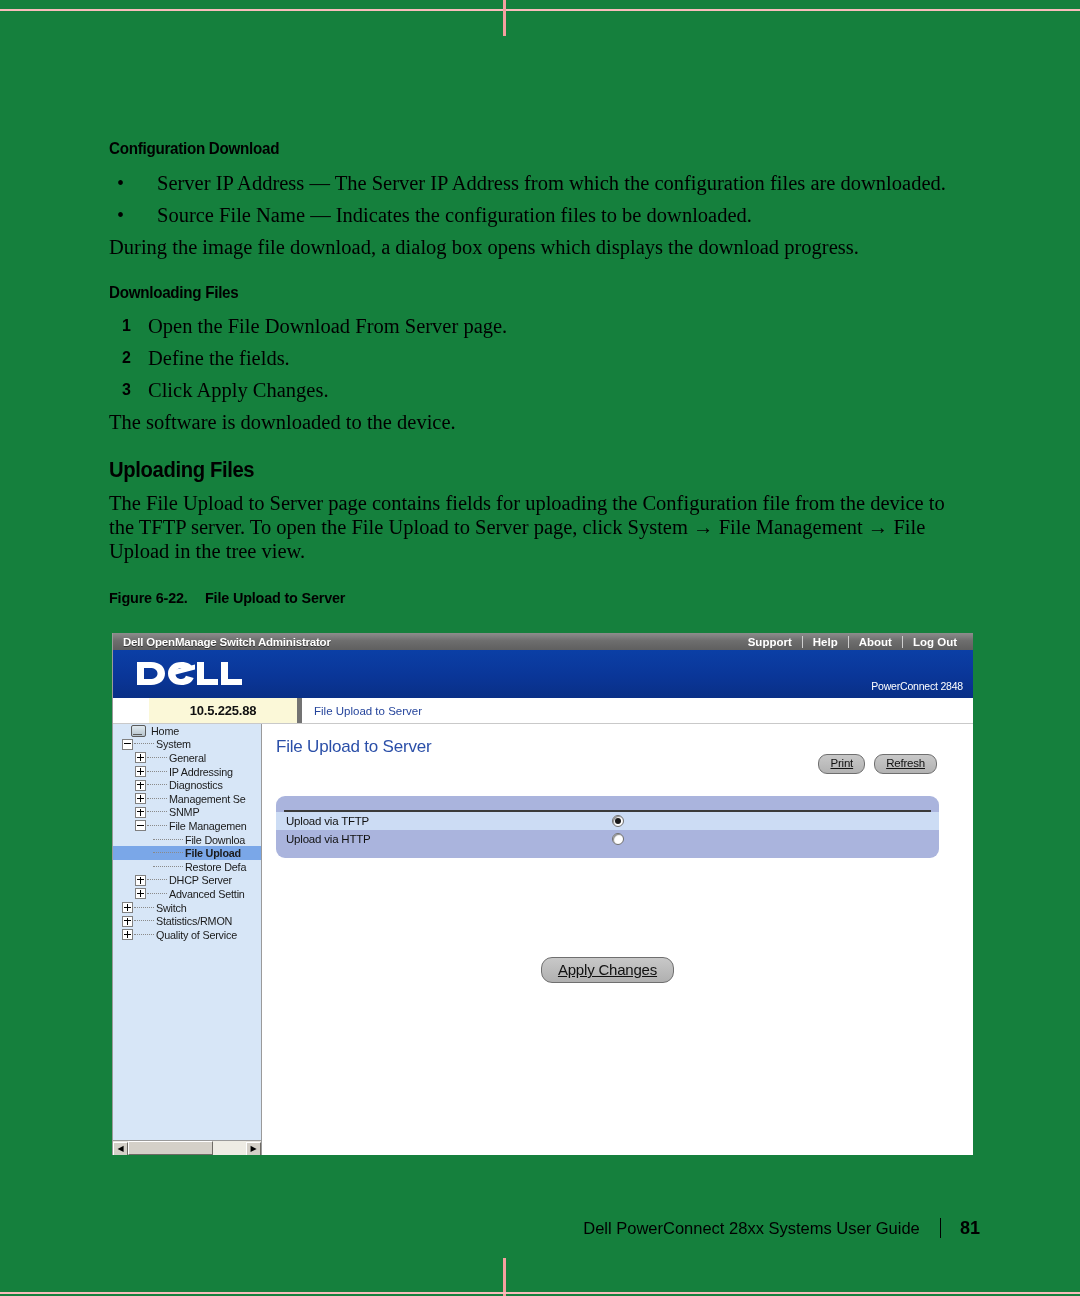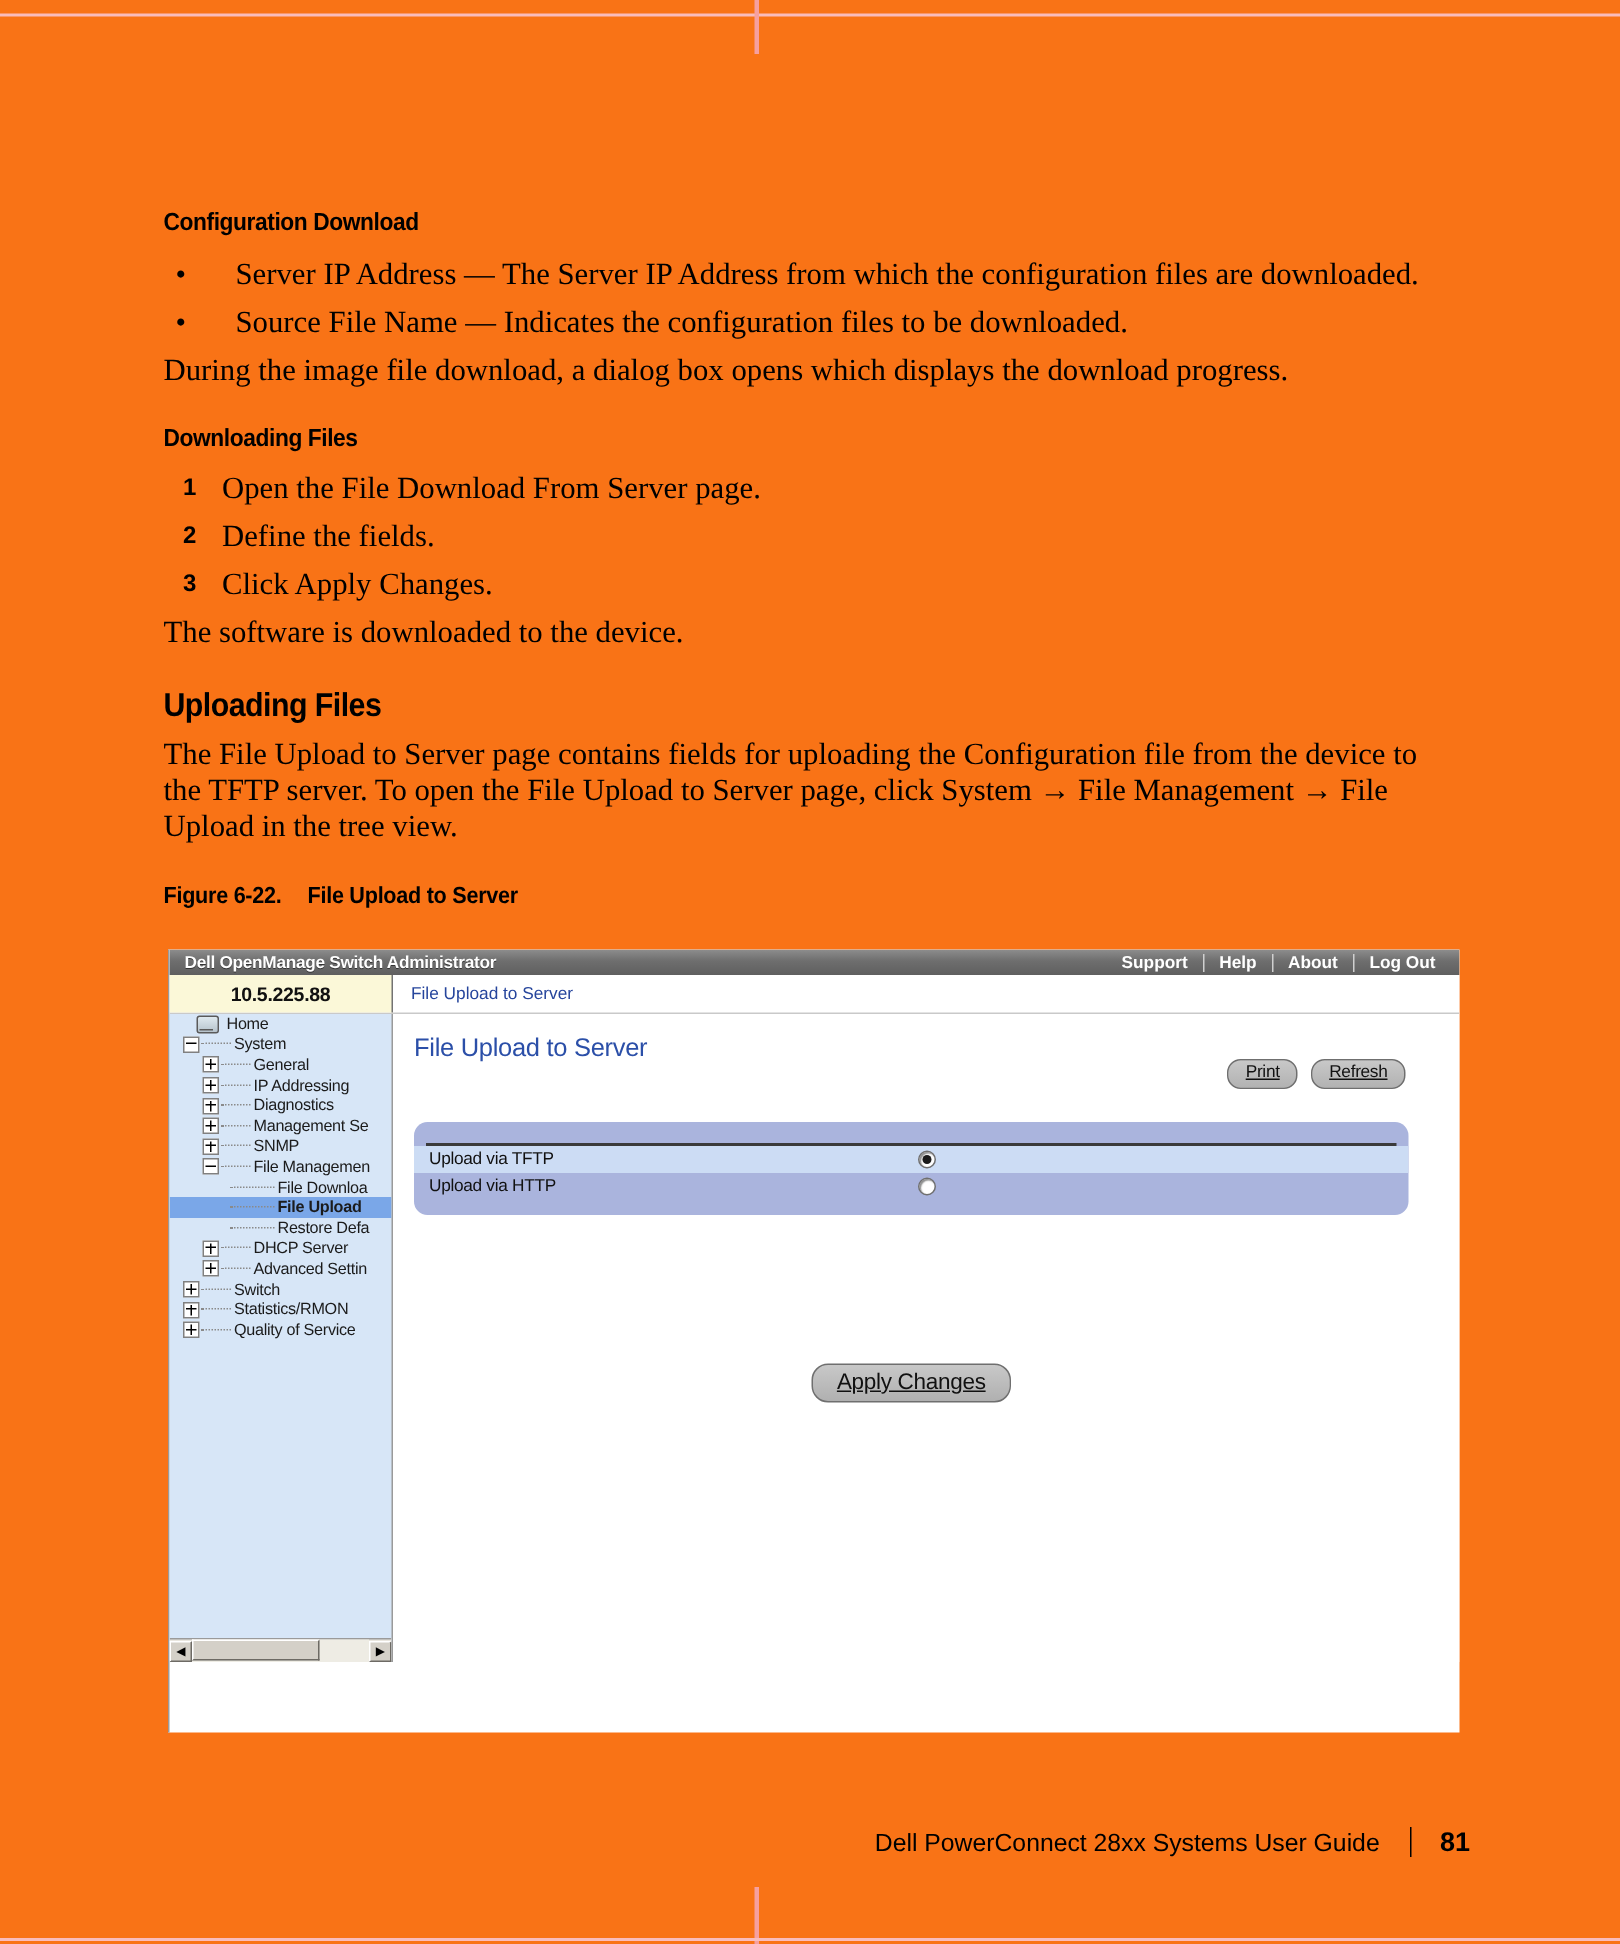--- a/index.html
+++ b/index.html
@@ -5,21 +5,21 @@
   html, body {
     margin: 0; padding: 0;
     width: 1080px; height: 1296px;
     background: #ffffff;
     font-family: "Liberation Serif", serif;
   }
   #page {
     position: relative;
     width: 1080px; height: 1296px;
     overflow: hidden;
-    background: #f97316;
+    background: #15803d;
   }
   
   .crop-v-top {
     position: absolute; left: 503px; top: 0; width: 3px; height: 36px;
     background: #f6a0a0;
   }
   .crop-h-top {
     position: absolute; left: 0; top: 9px; width: 1080px; height: 2px;
     background: #f9bcbc;
   }
@@ -152,24 +152,25 @@
   }
   .ipbar {
     height: 25px;
     display: flex;
     border-bottom: 1px solid #c9c9c9;
     background: #ffffff;
   }
   .ipbar .ipbox {
     width: 148px;
     background: #fbf8d8;
-    border-right: 1px solid #737373;
+    border-right: 5px solid #737373;
     display: flex; align-items: center; justify-content: center;
     font-size: 13px; font-weight: bold; color: #111;
     letter-spacing: -0.2px;
+    margin-left: 36px;
   }
   .ipbar .crumb {
     flex: 1;
     display: flex; align-items: center;
     padding-left: 12px;
     font-size: 11.5px;
     color: #26459c;
   }
   .appbody { display: flex; height: 432px; }
   .tree {
@@ -393,20 +394,32 @@
         <a href="#">Support</a>
         <span class="vsep"></span>
         <a href="#">Help</a>
         <span class="vsep"></span>
         <a href="#">About</a>
         <span class="vsep"></span>
         <a href="#">Log Out</a>
       </div>
     </div>
 
+    <div class="brandbar">
+      <svg class="dell-logo" viewBox="0 0 118 31">
+        <g fill="#ffffff">
+          <path d="M2,4 L16,4 C25,4 30,9 30,15.5 C30,22 25,27 16,27 L2,27 Z M9,10 L9,21 L15,21 C19.5,21 22.5,19 22.5,15.5 C22.5,12 19.5,10 15,10 Z"></path>
+          <path d="M33,15.5 C33,8.8 38.6,4 46.4,4 C52.5,4 57,6.6 58.6,11 L50.8,13.2 C50,11.2 48.4,10 46.2,10 C42.7,10 40.4,12.3 40.4,15.5 C40.4,18.8 42.7,21 46.2,21 C48.4,21 50.1,19.8 50.9,17.7 L58.7,19.9 C57,24.3 52.5,27 46.4,27 C38.6,27 33,22.2 33,15.5 Z"></path>
+          <path d="M37,12.5 L60,6.5 L60,11.5 L37,17.5 Z"></path>
+          <path d="M62,4 L69,4 L69,21 L83,21 L83,27 L62,27 Z"></path>
+          <path d="M86,4 L93,4 L93,21 L107,21 L107,27 L86,27 Z"></path>
+        </g>
+      </svg>
+      <div class="pc-model">PowerConnect 2848</div>
+    </div>
 
     <div class="ipbar">
       <div class="ipbox">10.5.225.88</div>
       <div class="crumb">File Upload to Server</div>
     </div>
 
     <div class="appbody">
 
       <div class="tree">
         <div class="tree-scroll">

